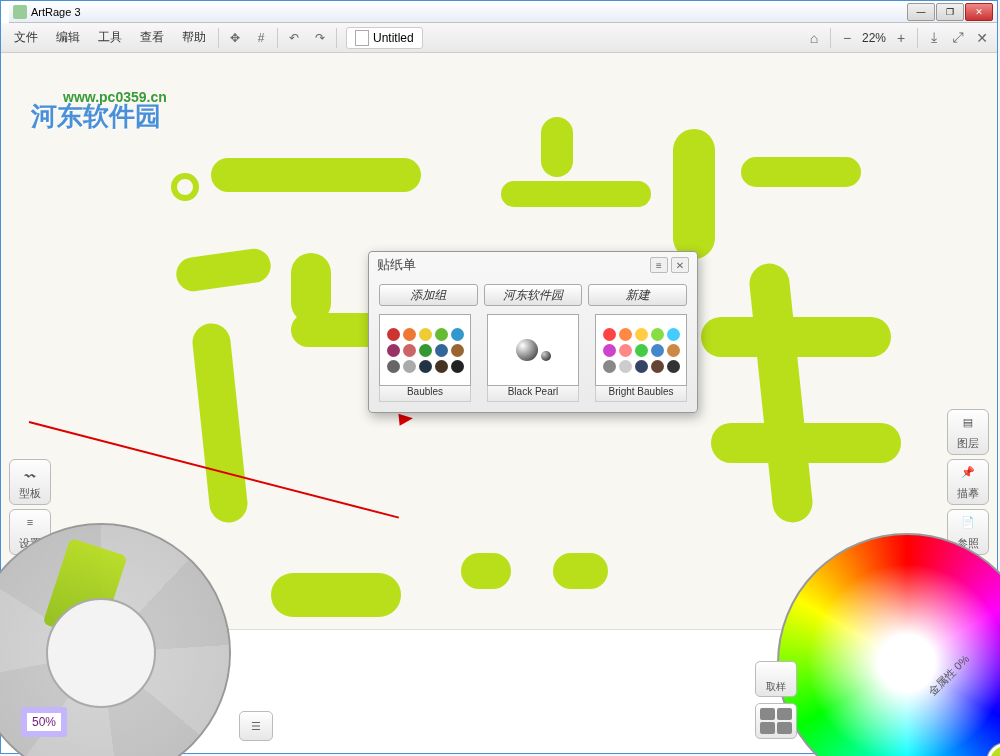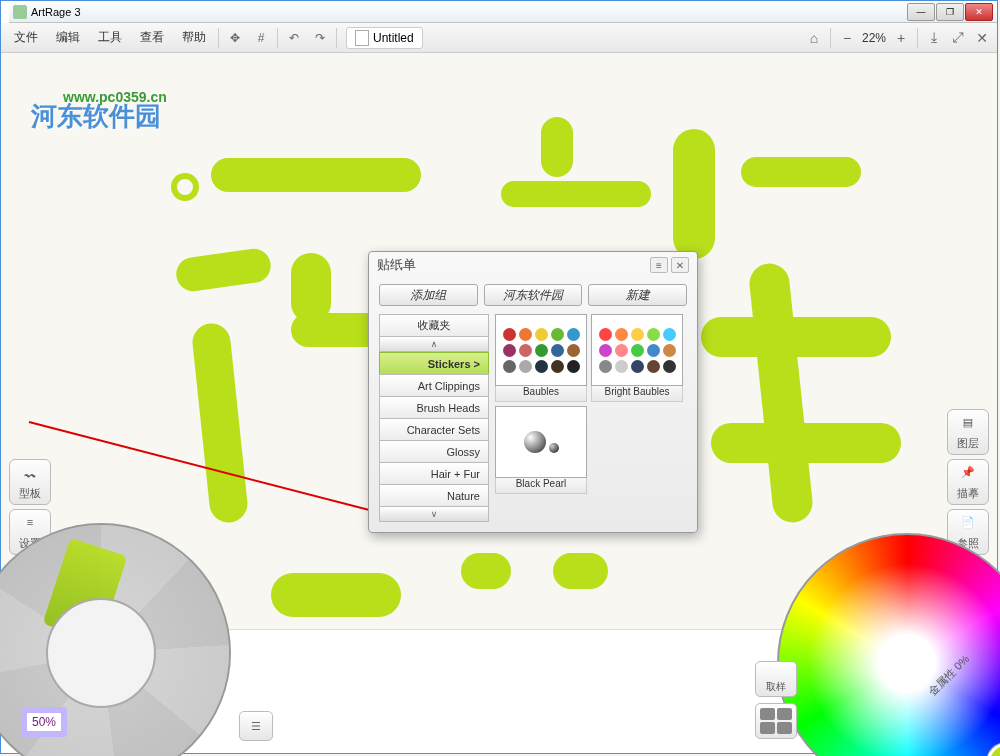--- a/index.html
+++ b/index.html
@@ -65,21 +65,21 @@
 .dlg-title .tbtn { width: 18px; height: 16px; border: 1px solid #bbb; border-radius: 2px; margin-left: 3px; background: #f0f0f0; display: flex; align-items: center; justify-content: center; font-size: 10px; color: #666; }
 .dlg-btns { display: flex; gap: 6px; padding: 6px 10px 8px; font-style: italic; }
 .dlg-btn { flex: 1; height: 22px; background: linear-gradient(#fff,#e4e4e4); border: 1px solid #aaa; border-radius: 3px; font-size: 12px; color: #333; display: flex; align-items: center; justify-content: center; }
 .dlg-body { display: flex; padding: 0 10px 10px; gap: 6px; }
 .cat-col { width: 110px; }
 .cat-item { height: 22px; background: linear-gradient(#fff,#ececec); border: 1px solid #bbb; border-bottom: none; font-size: 11px; color: #333; display: flex; align-items: center; justify-content: flex-end; padding: 0 8px; }
 .cat-item:last-child { border-bottom: 1px solid #bbb; }
 .cat-item.sel { background: linear-gradient(#d9f08c,#b6dd56); border-color: #8abe2e; font-weight: bold; }
 .cat-item.fav { justify-content: center; }
 .scroll-ctrl { height: 16px; background: linear-gradient(#fff,#ddd); border: 1px solid #bbb; display: flex; align-items: center; justify-content: center; font-size: 9px; color: #666; }
-.prev-col { flex: 1; display: flex; flex-wrap: wrap; gap: 4px; align-content: flex-start; }
+.prev-col { flex: 1; display: flex; flex-wrap: wrap; gap: 4px; align-content: flex-start; justify-content: space-between; }
 .prev-item { width: 92px; }
 .prev-thumb { height: 72px; border: 1px solid #aaa; background: #fff; display: flex; flex-wrap: wrap; align-content: center; justify-content: center; gap: 3px; padding: 4px; }
 .prev-label { height: 16px; font-size: 10px; color: #333; text-align: center; background: linear-gradient(#f8f8f8,#e8e8e8); border: 1px solid #ccc; border-top: none; }
 .orb { width: 13px; height: 13px; border-radius: 50%; }
 .dom { width: 11px; height: 24px; background: #2a2a2a; border-radius: 1px; }
 
 
 .arrow-line { position: absolute; left: 28px; top: 368px; width: 382px; height: 2px; background: #d00; transform-origin: left center; transform: rotate(14.5deg); }
 .arrow-head { position: absolute; left: 398px; top: 360px; width: 0; height: 0; border-left: 14px solid #d00; border-top: 6px solid transparent; border-bottom: 6px solid transparent; transform: rotate(-6deg);}
 
@@ -189,32 +189,20 @@
       <div class="spacer"></div>
       <div class="tbtn">≡</div>
       <div class="tbtn">✕</div>
     </div>
     <div class="dlg-btns">
       <div class="dlg-btn">添加组</div>
       <div class="dlg-btn">河东软件园</div>
       <div class="dlg-btn">新建</div>
     </div>
     <div class="dlg-body">
-      <div class="cat-col">
-        <div class="cat-item fav">收藏夹</div>
-        <div class="scroll-ctrl">∧</div>
-        <div class="cat-item sel">Stickers  &gt;</div>
-        <div class="cat-item">Art Clippings</div>
-        <div class="cat-item">Brush Heads</div>
-        <div class="cat-item">Character Sets</div>
-        <div class="cat-item">Glossy</div>
-        <div class="cat-item">Hair + Fur</div>
-        <div class="cat-item">Nature</div>
-        <div class="scroll-ctrl">∨</div>
-      </div>
       <div class="prev-col">
         <div class="prev-item">
           <div class="prev-thumb">
             <div class="orb" style="background:#c33"></div>
               <div class="orb" style="background:#e73"></div>
               <div class="orb" style="background:#ec3"></div>
               <div class="orb" style="background:#6b3"></div>
               <div class="orb" style="background:#39c"></div>
             <div class="orb" style="background:#936"></div>
               <div class="orb" style="background:#c66"></div>
@@ -224,45 +212,45 @@
             <div class="orb" style="background:#666"></div>
               <div class="orb" style="background:#aaa"></div>
               <div class="orb" style="background:#234"></div>
               <div class="orb" style="background:#432"></div>
               <div class="orb" style="background:#222"></div>
           </div>
           <div class="prev-label">Baubles</div>
         </div>
         <div class="prev-item">
           <div class="prev-thumb">
+              <div class="orb" style="background:radial-gradient(circle at 30% 30%,#fff,#222);width:22px;height:22px"></div>
+              <div class="orb" style="background:radial-gradient(circle at 30% 30%,#ccc,#111);width:10px;height:10px;align-self:flex-end"></div>
+            </div>
+          <div class="prev-label">Black Pearl</div>
+        </div>
+        <div class="prev-item">
+          <div class="prev-thumb">
             <div class="orb" style="background:#f44"></div>
               <div class="orb" style="background:#f84"></div>
               <div class="orb" style="background:#fc4"></div>
               <div class="orb" style="background:#8d4"></div>
               <div class="orb" style="background:#4cf"></div>
             <div class="orb" style="background:#c4c"></div>
               <div class="orb" style="background:#f88"></div>
               <div class="orb" style="background:#4c4"></div>
               <div class="orb" style="background:#48c"></div>
               <div class="orb" style="background:#c84"></div>
             <div class="orb" style="background:#888"></div>
               <div class="orb" style="background:#ccc"></div>
               <div class="orb" style="background:#346"></div>
               <div class="orb" style="background:#643"></div>
               <div class="orb" style="background:#333"></div>
           </div>
           <div class="prev-label">Bright Baubles</div>
         </div>
-        <div class="prev-item">
-          <div class="prev-thumb">
-              <div class="orb" style="background:radial-gradient(circle at 30% 30%,#fff,#222);width:22px;height:22px"></div>
-              <div class="orb" style="background:radial-gradient(circle at 30% 30%,#ccc,#111);width:10px;height:10px;align-self:flex-end"></div>
-            </div>
-          <div class="prev-label">Black Pearl</div>
-        </div>
       </div>
     </div>
   </div>
 
   <div class="tool-wheel">
     <div class="wedge-green"></div>
     <div class="tool-wheel-inner"></div>
   </div>
   <div class="wheel-pct">50%</div>
   <div class="mini-btn mb1">☰</div>

